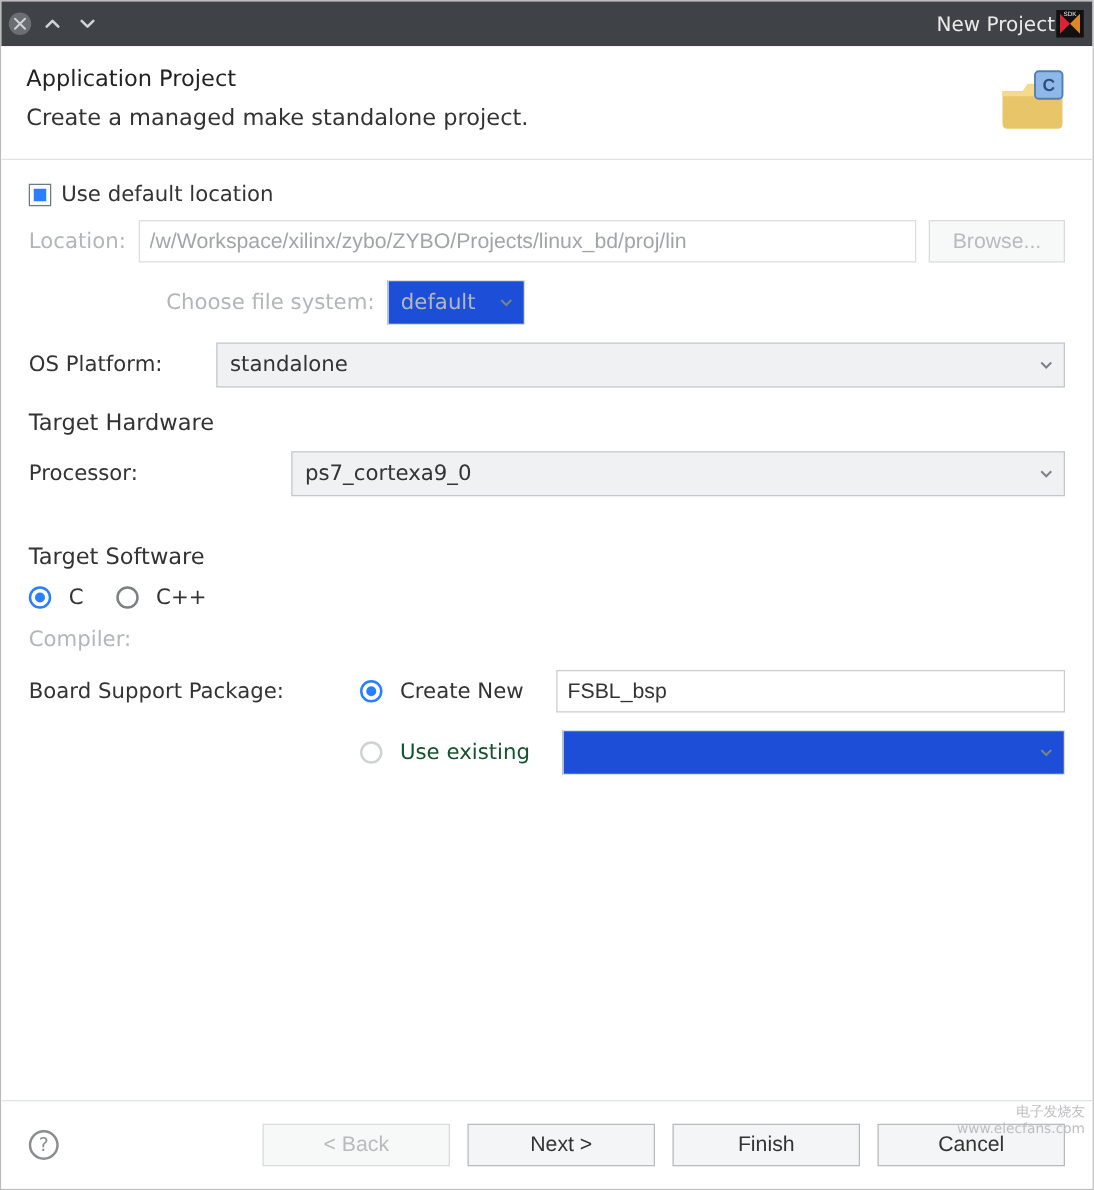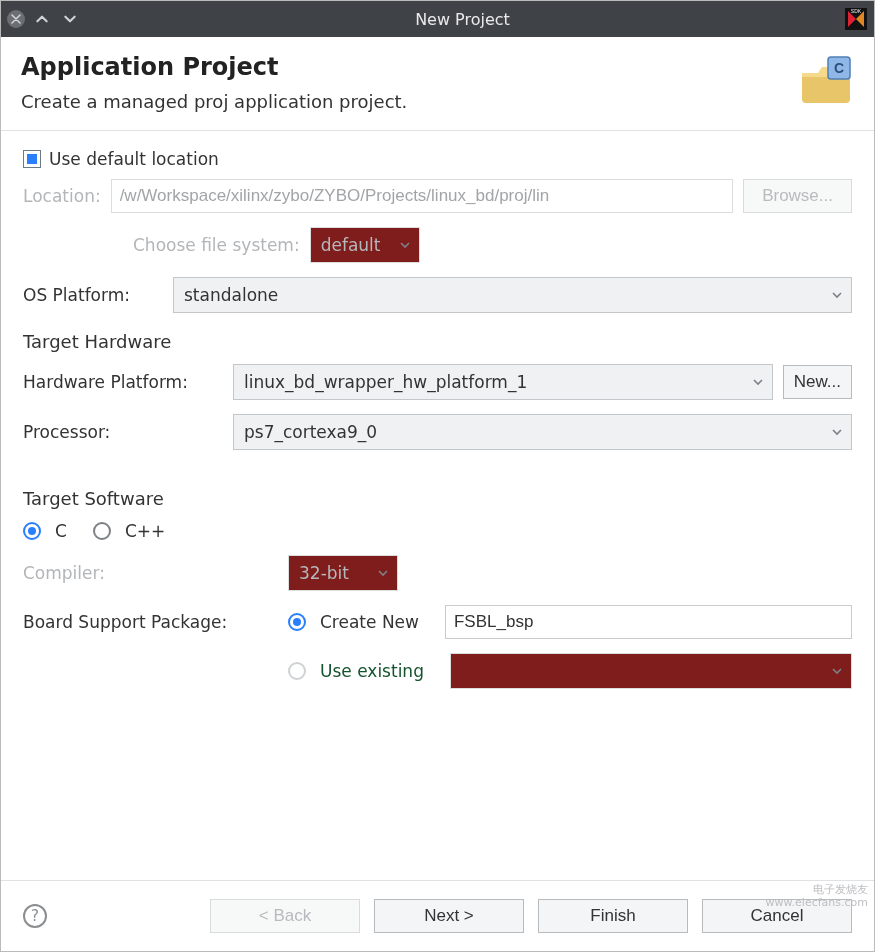--- a/index.html
+++ b/index.html
@@ -16,30 +16,30 @@
   
   .titlebar {
     height:36px; background:#3f4246; color:#e6e6e6;
     display:flex; align-items:center; padding:0 6px;
     font-size:16px;
   }
   .titlebar .win-btns { display:flex; gap:6px; align-items:center; }
   .titlebar .circle { width:18px;height:18px;border-radius:50%;background:#6b6f73;display:flex;align-items:center;justify-content:center; }
   .titlebar .circle svg { width:10px;height:10px; }
   .titlebar .chev { width:22px;height:22px;display:flex;align-items:center;justify-content:center;color:#cfd3d6; }
-  .titlebar .title { flex:1; text-align:center; font-weight:500; color:#eaeaea; }
+  .titlebar .title { flex:1; text-align:right; font-weight:500; color:#eaeaea; }
   .titlebar .sdk-badge { width:24px;height:24px;display:flex;align-items:center;justify-content:center; }
   
   .header {
     background:#fff; border-bottom:1px solid #dfe2e5;
     padding:16px 20px 18px 20px;
     display:flex; align-items:flex-start; gap:12px;
   }
   .header .texts { flex:1; }
-  .header h1 { margin:0 0 10px 0; font-size:24px; font-weight:700; color:#222; }
+  .header h1 { margin:0 0 10px 0; font-size:18px; font-weight:400; color:#222; }
   .header p  { margin:0; font-size:18px; color:#333; }
   .header .wizard-icon { width:56px; height:56px; }
   
   .form-area { flex:1; padding:18px 22px 10px 22px; background:#fff; overflow:hidden; }
   .row { display:flex; align-items:center; gap:10px; margin-bottom:14px; }
   .lbl { color:#333; }
   .lbl.disabled { color:#b3b6b9; }
   .text-input {
     flex:1; height:34px; padding:4px 8px;
     border:1px solid #c9ccce; background:#fff; color:#333;
@@ -58,21 +58,21 @@
     width:18px;height:18px;border:1px solid #6c7a86;background:#fff;display:flex;align-items:center;justify-content:center;
   }
   .checkbox.checked .box-inner { width:10px;height:10px;background:#2a7fff; }
   .indent { margin-left:110px; }
   .select {
     height:36px; border:1px solid #c4c7ca; background:#f0f1f2; color:#333;
     padding:0 30px 0 10px; font-size:17px;
     display:flex; align-items:center; position:relative; flex:1;
   }
   .select.small { flex:0 0 auto; width:110px; }
-  .select.disabled { color:#b5b8ba; background:#7f1d1d; border-color:#dcdee0; }
+  .select.disabled { color:#b5b8ba; background:#1d4ed8; border-color:#dcdee0; }
   .select .chev-down {
     position:absolute; right:8px; top:50%; transform:translateY(-50%);
     width:12px;height:12px;color:#7d8185;
   }
   .section-title { font-size:18px; color:#333; margin:18px 0 12px 0; }
   .hw-row .lbl-col { width:200px; }
   .sw-row .lbl-col { width:255px; }
   .radio {
     width:18px;height:18px;border:2px solid #7d8185;border-radius:50%;
     display:inline-flex;align-items:center;justify-content:center;background:#fff;
@@ -127,21 +127,21 @@
       <path d="M4 4 L12 12 L4 20 Z" fill="#d23"></path>
       <path d="M20 4 L12 12 L20 20 Z" fill="#d82"></path>
       <text x="12" y="6" font-size="5" fill="#eee" text-anchor="middle" font-family="Arial">SDK</text>
     </svg>
   </div>
 </div>
 
 <div class="header">
   <div class="texts">
     <h1>Application Project</h1>
-    <p>Create a managed proj application project.</p>
+    <p>Create a managed make standalone project.</p>
   </div>
   <div class="wizard-icon">
     <svg viewBox="0 0 56 56" width="56" height="56">
       <path d="M4 20 L4 46 Q4 50 8 50 L48 50 Q52 50 52 46 L52 24 Q52 20 48 20 Z" fill="#e9c56a"></path>
       <path d="M4 20 L20 20 L24 14 L48 14 Q52 14 52 18 L52 24 L4 24 Z" fill="#f4da8a"></path>
       <rect x="30" y="4" width="22" height="22" rx="3" fill="#8fb8e8" stroke="#4f7fb5" stroke-width="1.5"></rect>
       <text x="41" y="20" font-size="14" font-weight="700" fill="#2a4f7a" text-anchor="middle" font-family="Arial">C</text>
     </svg>
   </div>
 </div>
@@ -177,30 +177,20 @@
     <div class="select">
       <span>standalone</span>
       <svg class="chev-down" viewBox="0 0 12 12">
           <path d="M2 4 L6 8 L10 4" stroke="currentColor" stroke-width="1.6" fill="none"></path>
         </svg>
     </div>
   </div>
 
   <div class="section-title">Target Hardware</div>
 
-  <div class="row hw-row">
-    <span class="lbl lbl-col">Hardware Platform:</span>
-    <div class="select">
-      <span>linux_bd_wrapper_hw_platform_1</span>
-      <svg class="chev-down" viewBox="0 0 12 12">
-          <path d="M2 4 L6 8 L10 4" stroke="currentColor" stroke-width="1.6" fill="none"></path>
-        </svg>
-    </div>
-    <button class="btn" style="padding:0 10px;">New...</button>
-  </div>
 
   <div class="row hw-row">
     <span class="lbl lbl-col">Processor:</span>
     <div class="select">
       <span>ps7_cortexa9_0</span>
       <svg class="chev-down" viewBox="0 0 12 12">
           <path d="M2 4 L6 8 L10 4" stroke="currentColor" stroke-width="1.6" fill="none"></path>
         </svg>
     </div>
   </div>
@@ -211,26 +201,20 @@
     <div class="radio selected">
         <div class="dot"></div>
       </div>
     <span class="radio-label">C</span>
     <div class="radio"></div>
     <span class="radio-label">C++</span>
   </div>
 
   <div class="row sw-row">
     <span class="lbl lbl-col disabled">Compiler:</span>
-    <div class="select small disabled">
-      <span>32-bit</span>
-      <svg class="chev-down" viewBox="0 0 12 12">
-          <path d="M2 4 L6 8 L10 4" stroke="currentColor" stroke-width="1.6" fill="none"></path>
-        </svg>
-    </div>
   </div>
 
   <div class="row sw-row">
     <span class="lbl lbl-col">Board Support Package:</span>
     <div class="radio selected">
         <div class="dot"></div>
       </div>
     <span class="radio-label">Create New</span>
     <input class="text-input" style="flex: 1 1 0%;" value="FSBL_bsp">
   </div>

